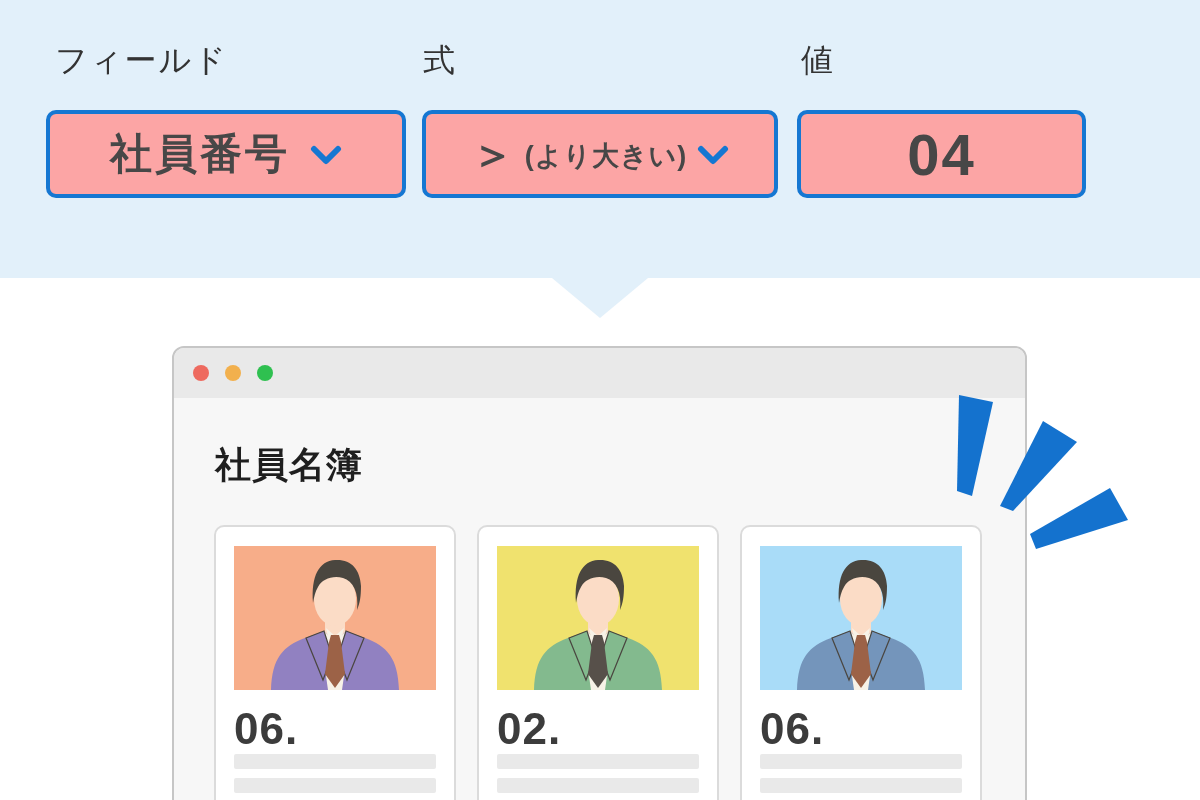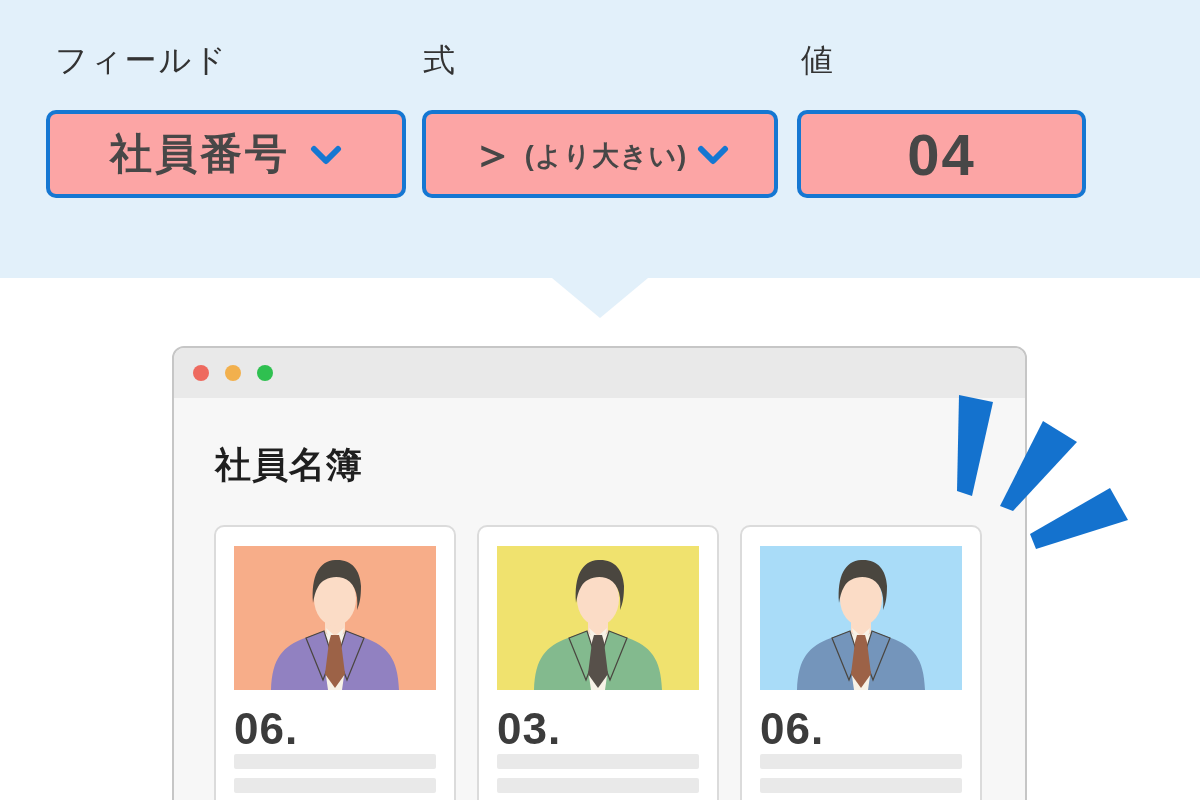--- a/index.html
+++ b/index.html
@@ -146,21 +146,21 @@
         <path d="M 79,57 C 77,30 85,15 101,14 C 117,13 126,23 127,40 C 127,50 126,57 123,64 C 125,46 119,35 109,32 C 99,29 88,33 84,41 C 81,46 80,51 79,57 Z" fill="#4A463F"></path>
         <path d="M 37,144 C 38,112 49,100 71,92 L 90,85 L 101,97 L 112,85 L 131,92 C 153,100 164,112 165,144 Z" fill="#83BA8E"></path>
         <path d="M 90,85 L 101,97 L 112,85 L 115,95 L 108,144 L 94,144 L 87,95 Z" fill="#F7F2E7"></path>
         <path d="M 72,92 L 90,85 L 98,110 L 89,134 Z" stroke-width="1.2" stroke="#4A4640" fill="#83BA8E"></path>
         <path d="M 130,92 L 112,85 L 104,110 L 113,134 Z" stroke-width="1.2" stroke="#4A4640" fill="#83BA8E"></path>
         <path d="M 92,82 L 101,90 L 95,95 Z" fill="#F7F2E7"></path>
         <path d="M 110,82 L 101,90 L 107,95 Z" fill="#F7F2E7"></path>
         <path d="M 97,89 L 105,89 L 107,96 L 95,96 Z" fill="#57504A"></path>
         <path d="M 95,96 L 107,96 L 111,128 L 101,142 L 91,128 Z" fill="#57504A"></path>
       </svg>
-      <div class="card-number">03.</div>
+      <div class="card-number">02.</div>
       <div class="bar bar1"></div>
       <div class="bar bar2"></div>
     </div>
 
     <div class="card">
       <svg class="photo" viewBox="0 0 202 144">
         <rect x="0" y="0" width="202" height="144" fill="#A9DCF8"></rect>
         <rect x="91" y="66" width="20" height="24" fill="#FBDCC6"></rect>
         <path d="M 91,68 C 94,76 108,76 111,68 L 111,74 C 107,80 95,80 91,74 Z" fill="#F1BB9C"></path>
         <ellipse cx="101" cy="53" rx="21" ry="27" fill="#FBDCC6"></ellipse>

